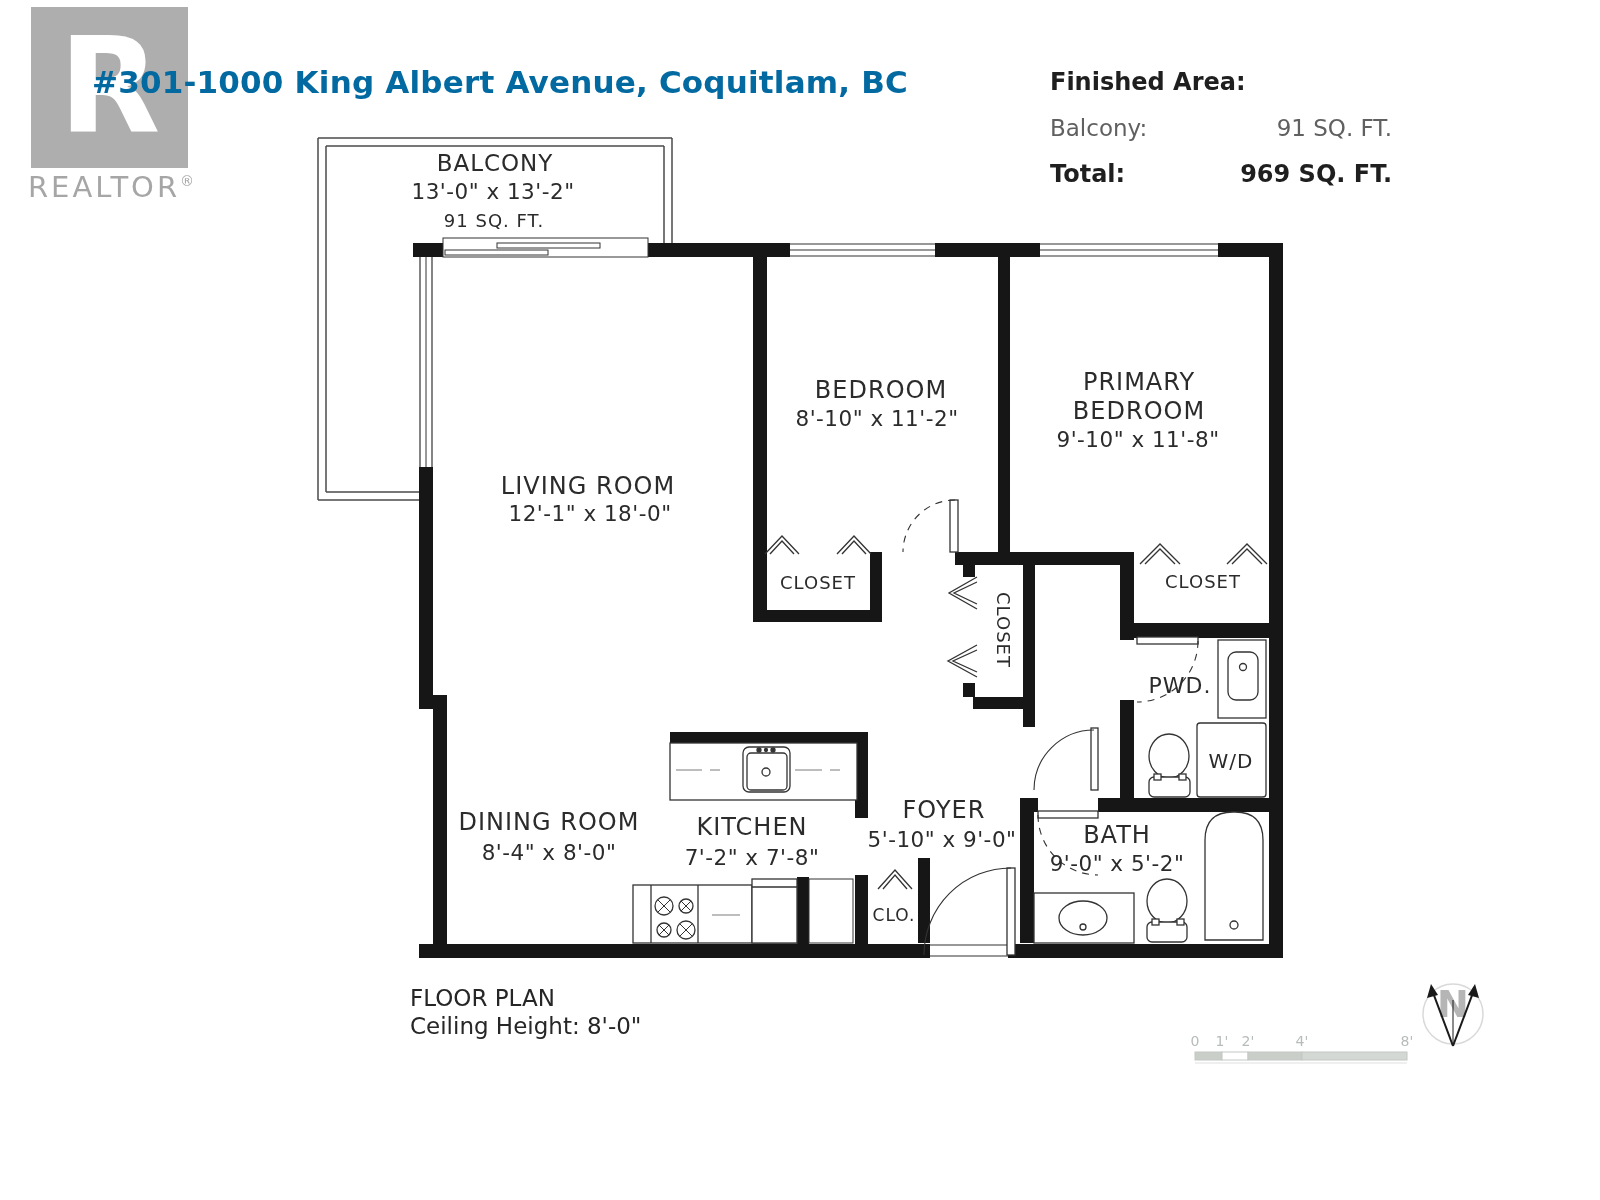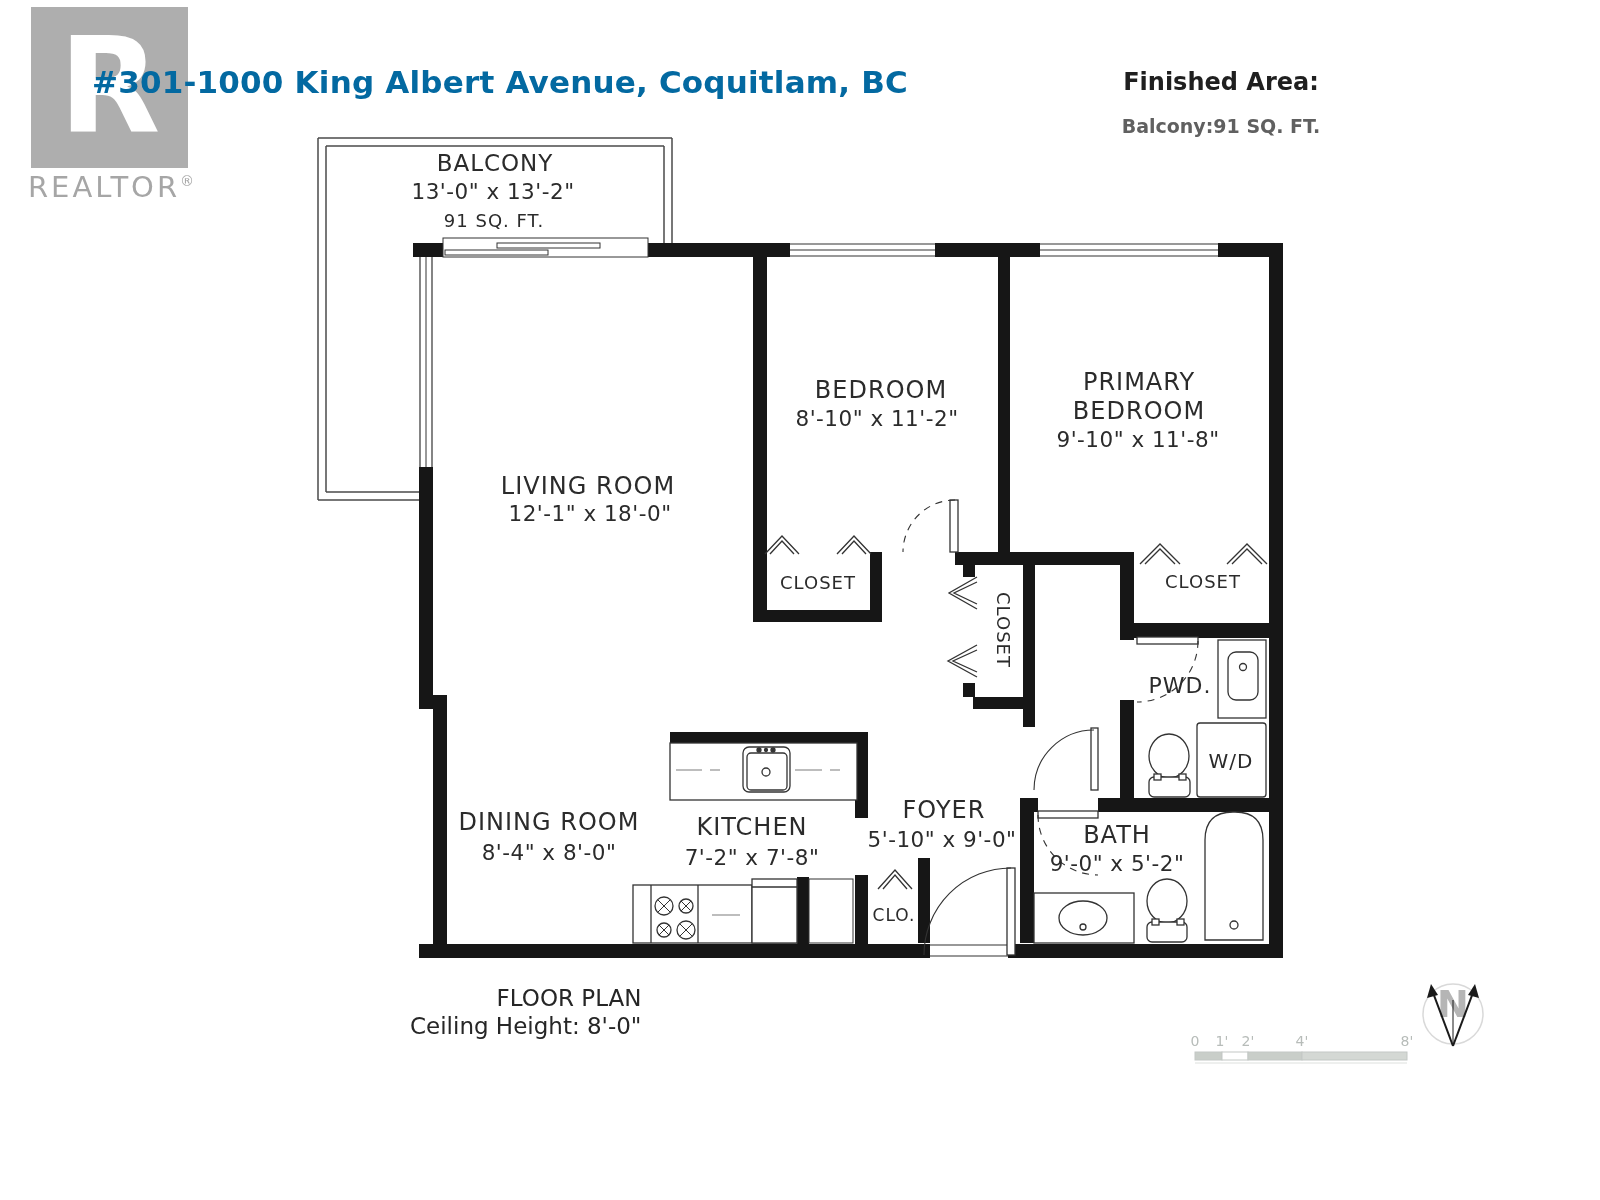--- a/index.html
+++ b/index.html
@@ -8,25 +8,25 @@
   
   #logo{position:absolute;left:31px;top:7px;width:157px;height:161px;background:#aeaeae;
         display:flex;align-items:center;justify-content:center;z-index:1;}
   #logo .r{color:#ffffff;font-size:132px;font-weight:700;line-height:1;margin-top:-6px;}
   #wordmark{position:absolute;left:26px;top:170px;width:170px;text-align:center;color:#a6a6a6;
         font-size:29px;letter-spacing:3px;font-weight:400;z-index:1;white-space:nowrap;}
   #wordmark .reg{font-size:14px;vertical-align:super;letter-spacing:0;}
   #title{position:absolute;left:92px;top:64px;font-size:31px;font-weight:700;color:#0369a1;
         z-index:2;letter-spacing:.2px;white-space:nowrap;}
   #areas{position:absolute;left:1050px;top:68px;width:342px;z-index:2;}
-  #areas .row{display:flex;justify-content:center;align-items:baseline;margin-bottom:19px;}
+  #areas .row{display:flex;justify-content:space-between;align-items:baseline;margin-bottom:19px;}
   #areas .b{font-size:24px;font-weight:700;color:#1f1f1f;}
-  #areas .m{font-size:19px;font-weight:700;color:#606060;}
+  #areas .m{font-size:23px;font-weight:400;color:#606060;}
   
-  #footer-note{position:absolute;left:410px;top:984px;font-size:23px;color:#262626;line-height:1.22;z-index:2;text-align:right;}
+  #footer-note{position:absolute;left:410px;top:984px;font-size:23px;color:#262626;line-height:1.22;z-index:2;}
   
   #plan-svg{position:absolute;left:0;top:0;z-index:0;}
   .lbl{fill:#2b2b2b;letter-spacing:1px;}
   .room{font-size:24px;}
   .dims{font-size:21.5px;letter-spacing:.5px;}
   .small{font-size:18px;}
 </style>
 </head>
 <body>
 
@@ -39,20 +39,24 @@
 
   <div id="title">#301-1000 King Albert Avenue, Coquitlam, BC</div>
 
   <div id="areas">
     <div class="row">
       <span class="b">Finished Area:</span>
     </div>
     <div class="row">
       <span class="m">Balcony:</span>
       <span class="m">91 SQ. FT.</span>
+    </div>
+    <div class="row">
+      <span class="b">Total:</span>
+      <span class="b">969 SQ. FT.</span>
     </div>
   </div>
 
   <div id="footer-note">
     <div>FLOOR PLAN</div>
     <div>Ceiling Height: 8'-0"</div>
   </div>
 
   <svg id="plan-svg" width="1600" height="1200" viewBox="0 0 1600 1200">
 

